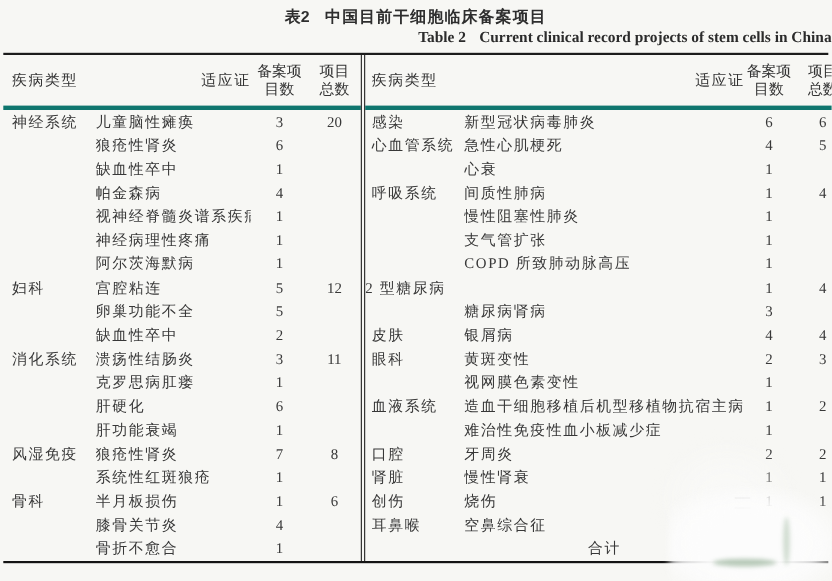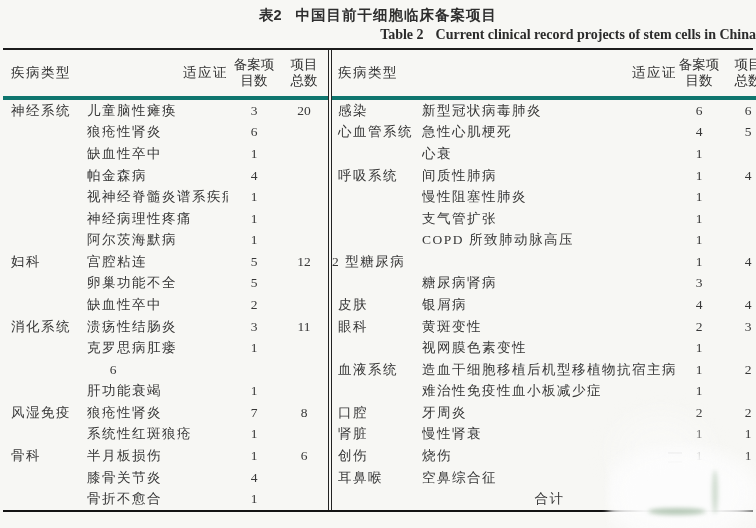--- a/index.html
+++ b/index.html
@@ -173,20 +173,21 @@
             <div class="c tot">11</div>
           </div>
           <div class="row">
             <div class="c cat"></div>
             <div class="c ind">克罗思病肛瘘</div>
             <div class="c rec">1</div>
             <div class="c tot"></div>
           </div>
           <div class="row">
             <div class="c cat"></div>
+            <div class="c ind">肝硬化</div>
             <div class="c rec">6</div>
             <div class="c tot"></div>
           </div>
           <div class="row">
             <div class="c cat"></div>
             <div class="c ind">肝功能衰竭</div>
             <div class="c rec">1</div>
             <div class="c tot"></div>
           </div>
           <div class="row">

